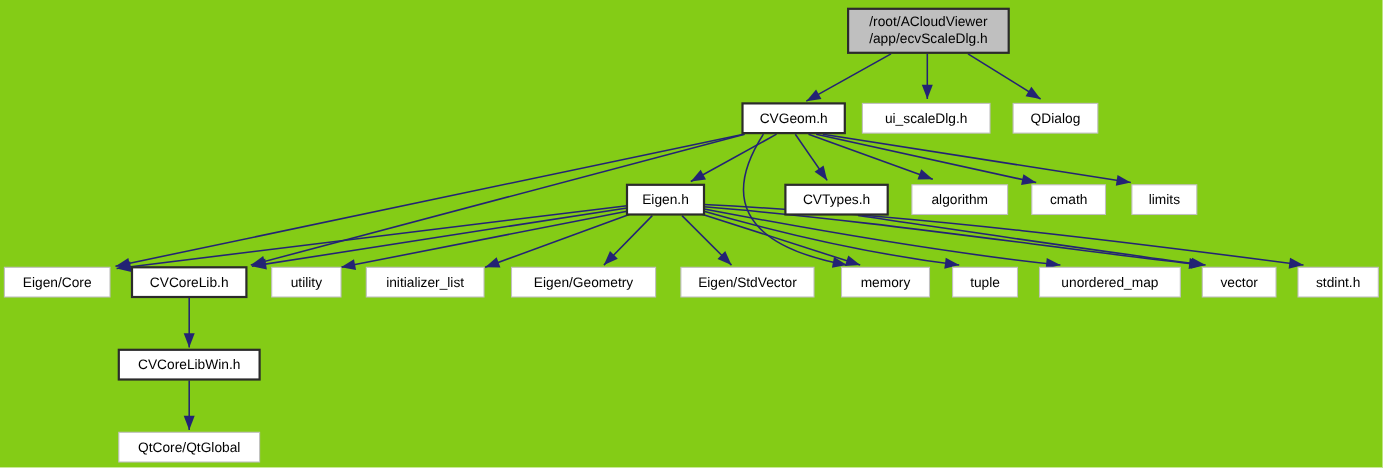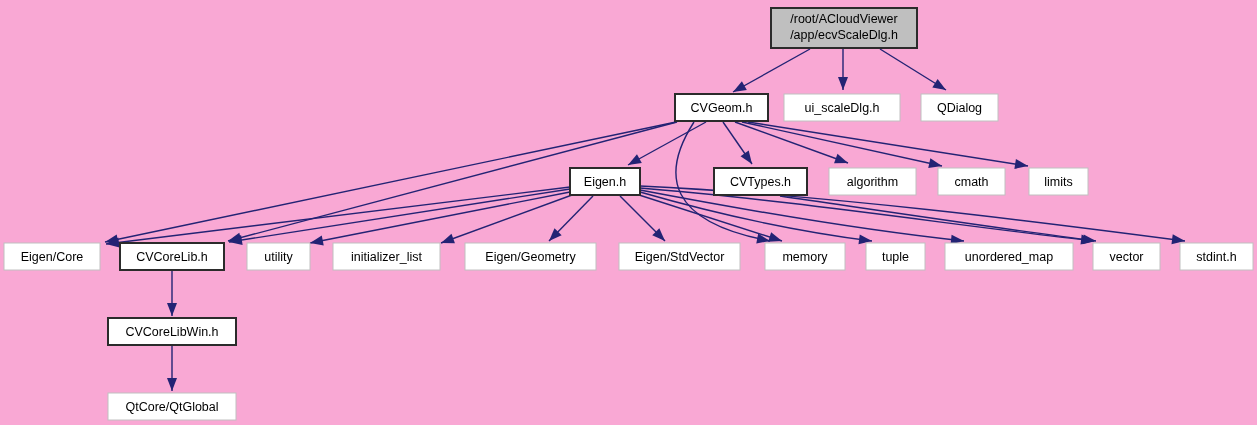--- a/index.html
+++ b/index.html
@@ -1,17 +1,17 @@
 <!DOCTYPE html>
 <html><head>
 <meta charset="utf-8">
 <style>
   html,body{margin:0;padding:0;background:#ffffff;}
   body{font-family:"Liberation Sans","DejaVu Sans",sans-serif;}
-  #diagram-root{position:relative;width:1257px;height:425px;background:#f9a8d4;overflow:hidden;}
+  #diagram-root{position:relative;width:1257px;height:425px;background:#84cc16;overflow:hidden;}
   svg#graph{position:absolute;left:0;top:0;width:1257px;height:425px;display:block;}
   .node-box{fill:#ffffff;}
   .node-box.plain{stroke:#c0c0c0;stroke-width:1;}
   .node-box.bold{stroke:#2b2b2b;stroke-width:2;}
   .node-box.root{fill:#bfbfbf;stroke:#2b2b2b;stroke-width:2;}
   .node-label{font-family:"Liberation Sans","DejaVu Sans",sans-serif;font-size:12.5px;fill:#000000;text-anchor:middle;dominant-baseline:middle;}
   .edge{fill:none;stroke:#232374;stroke-width:1.4;}
   .arrow-head{fill:#232374;stroke:none;}
 </style>
 </head>

